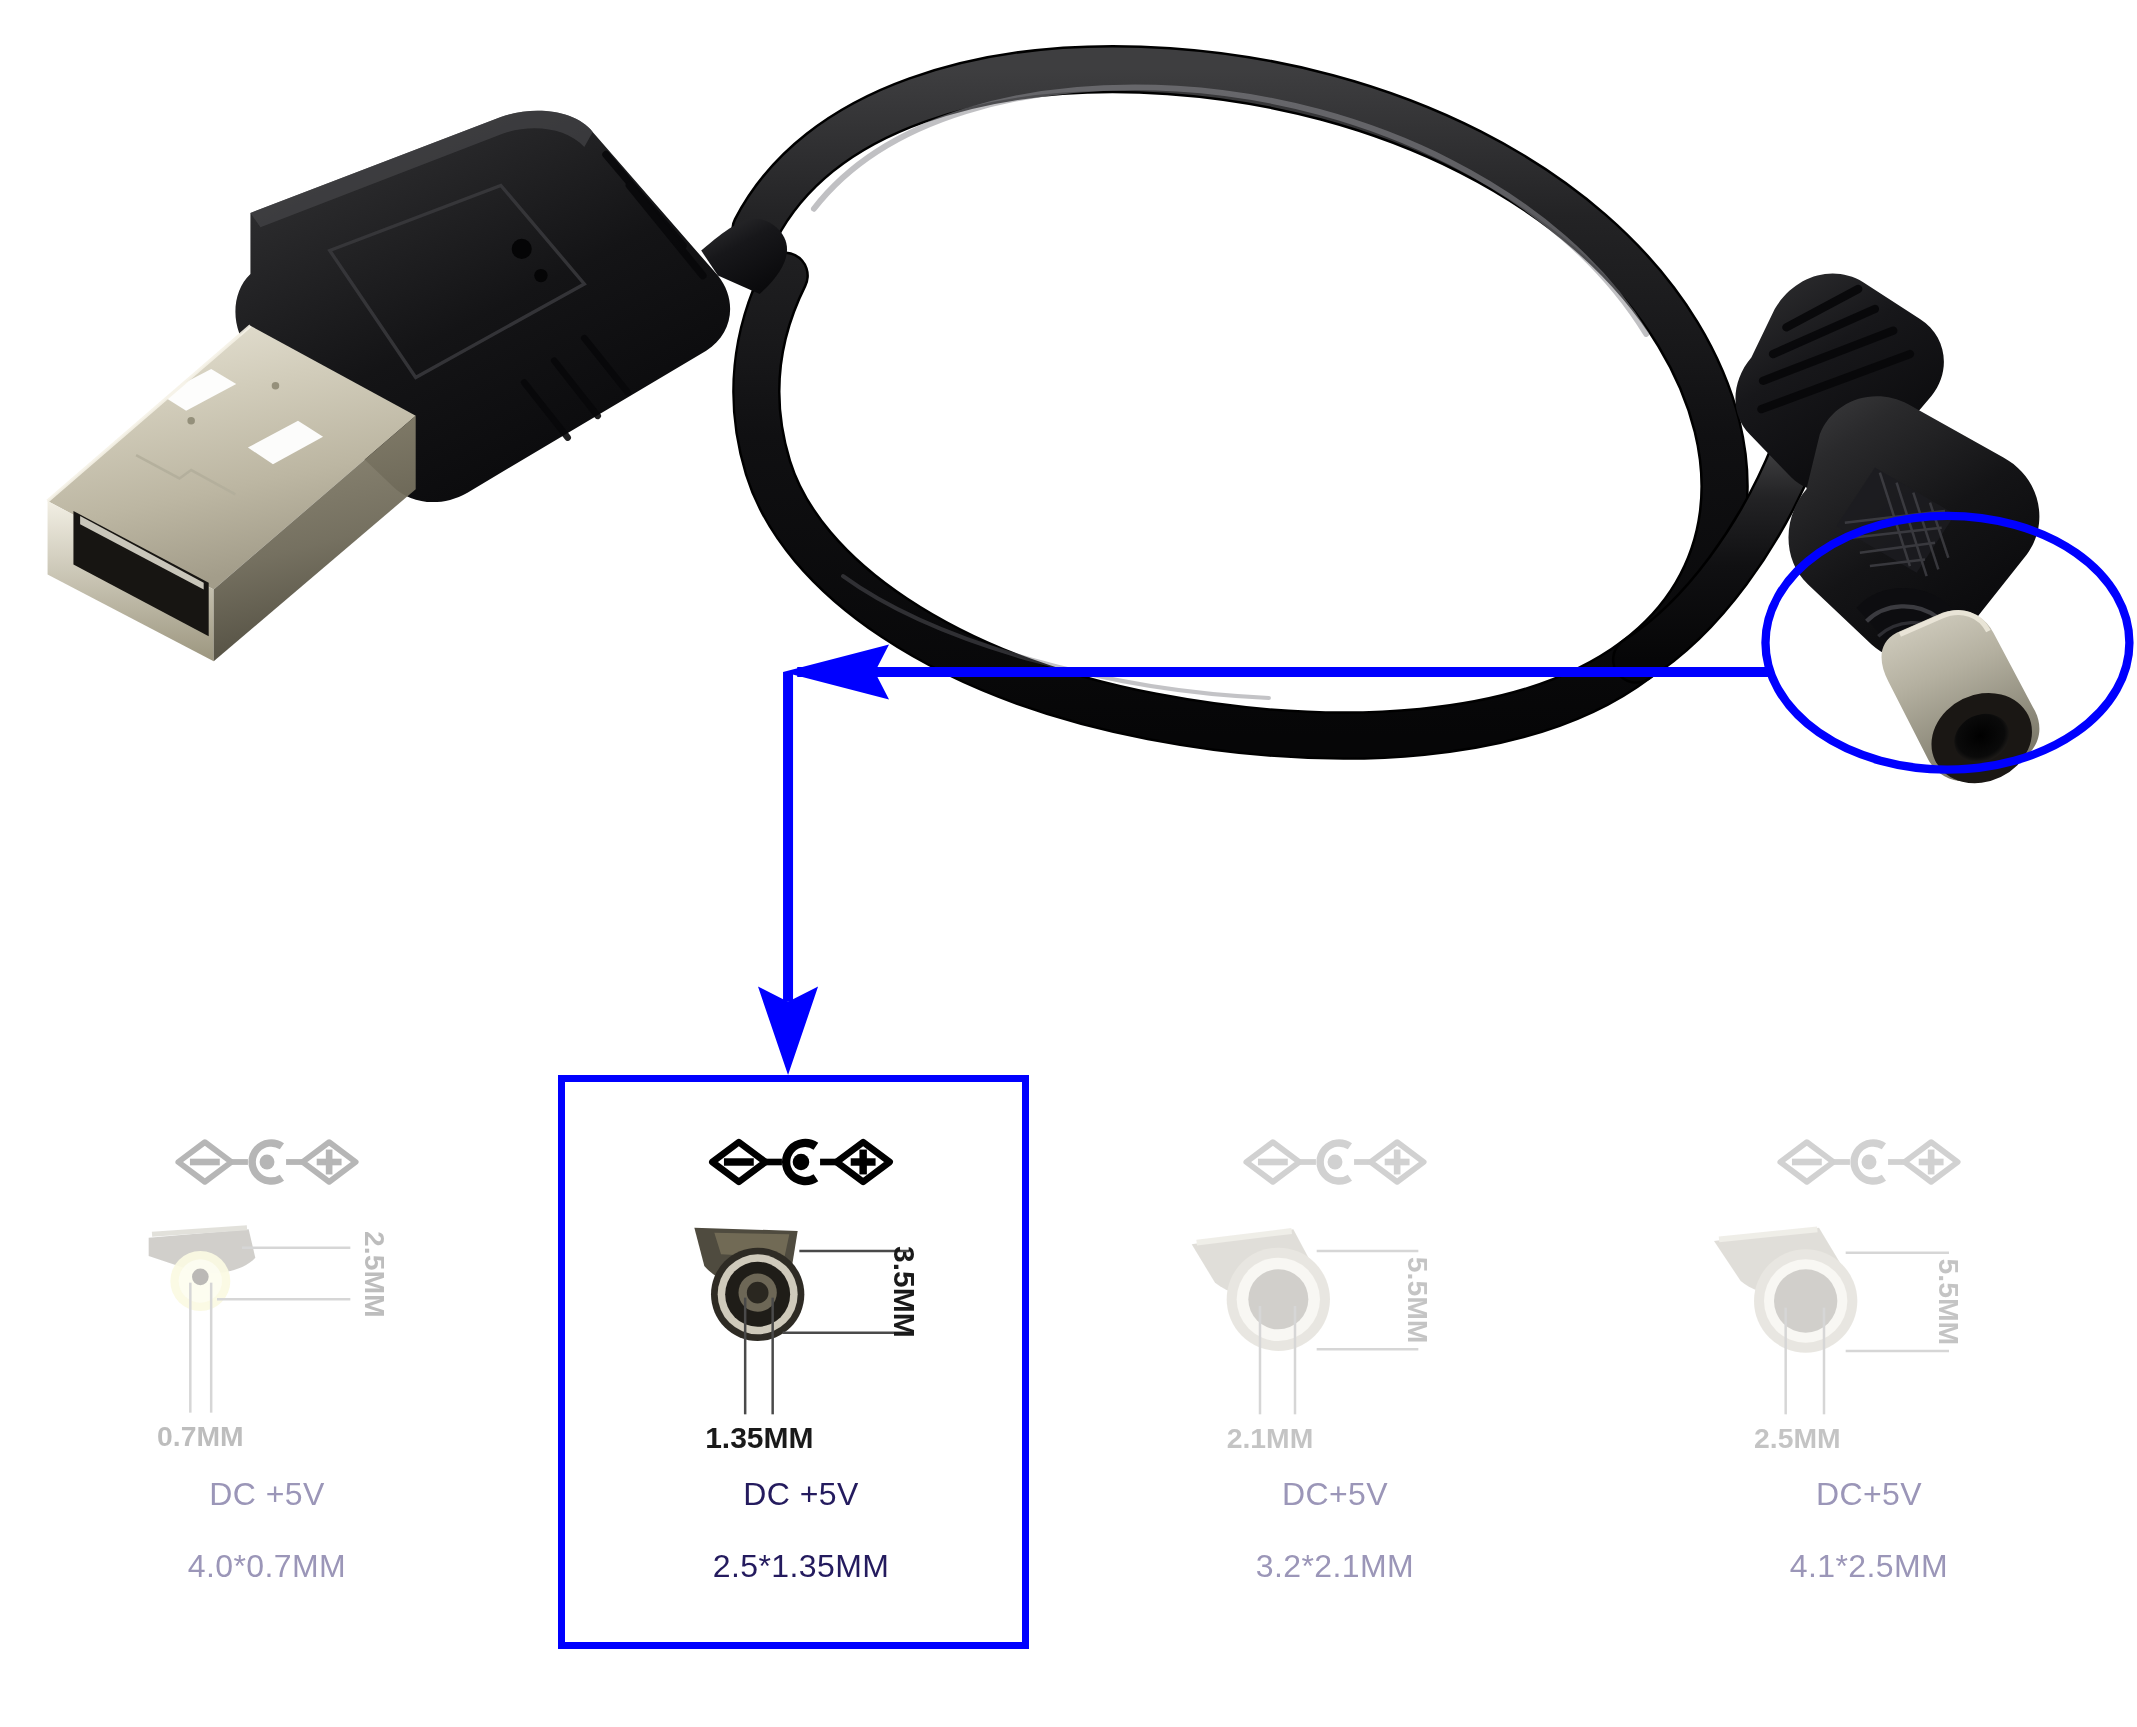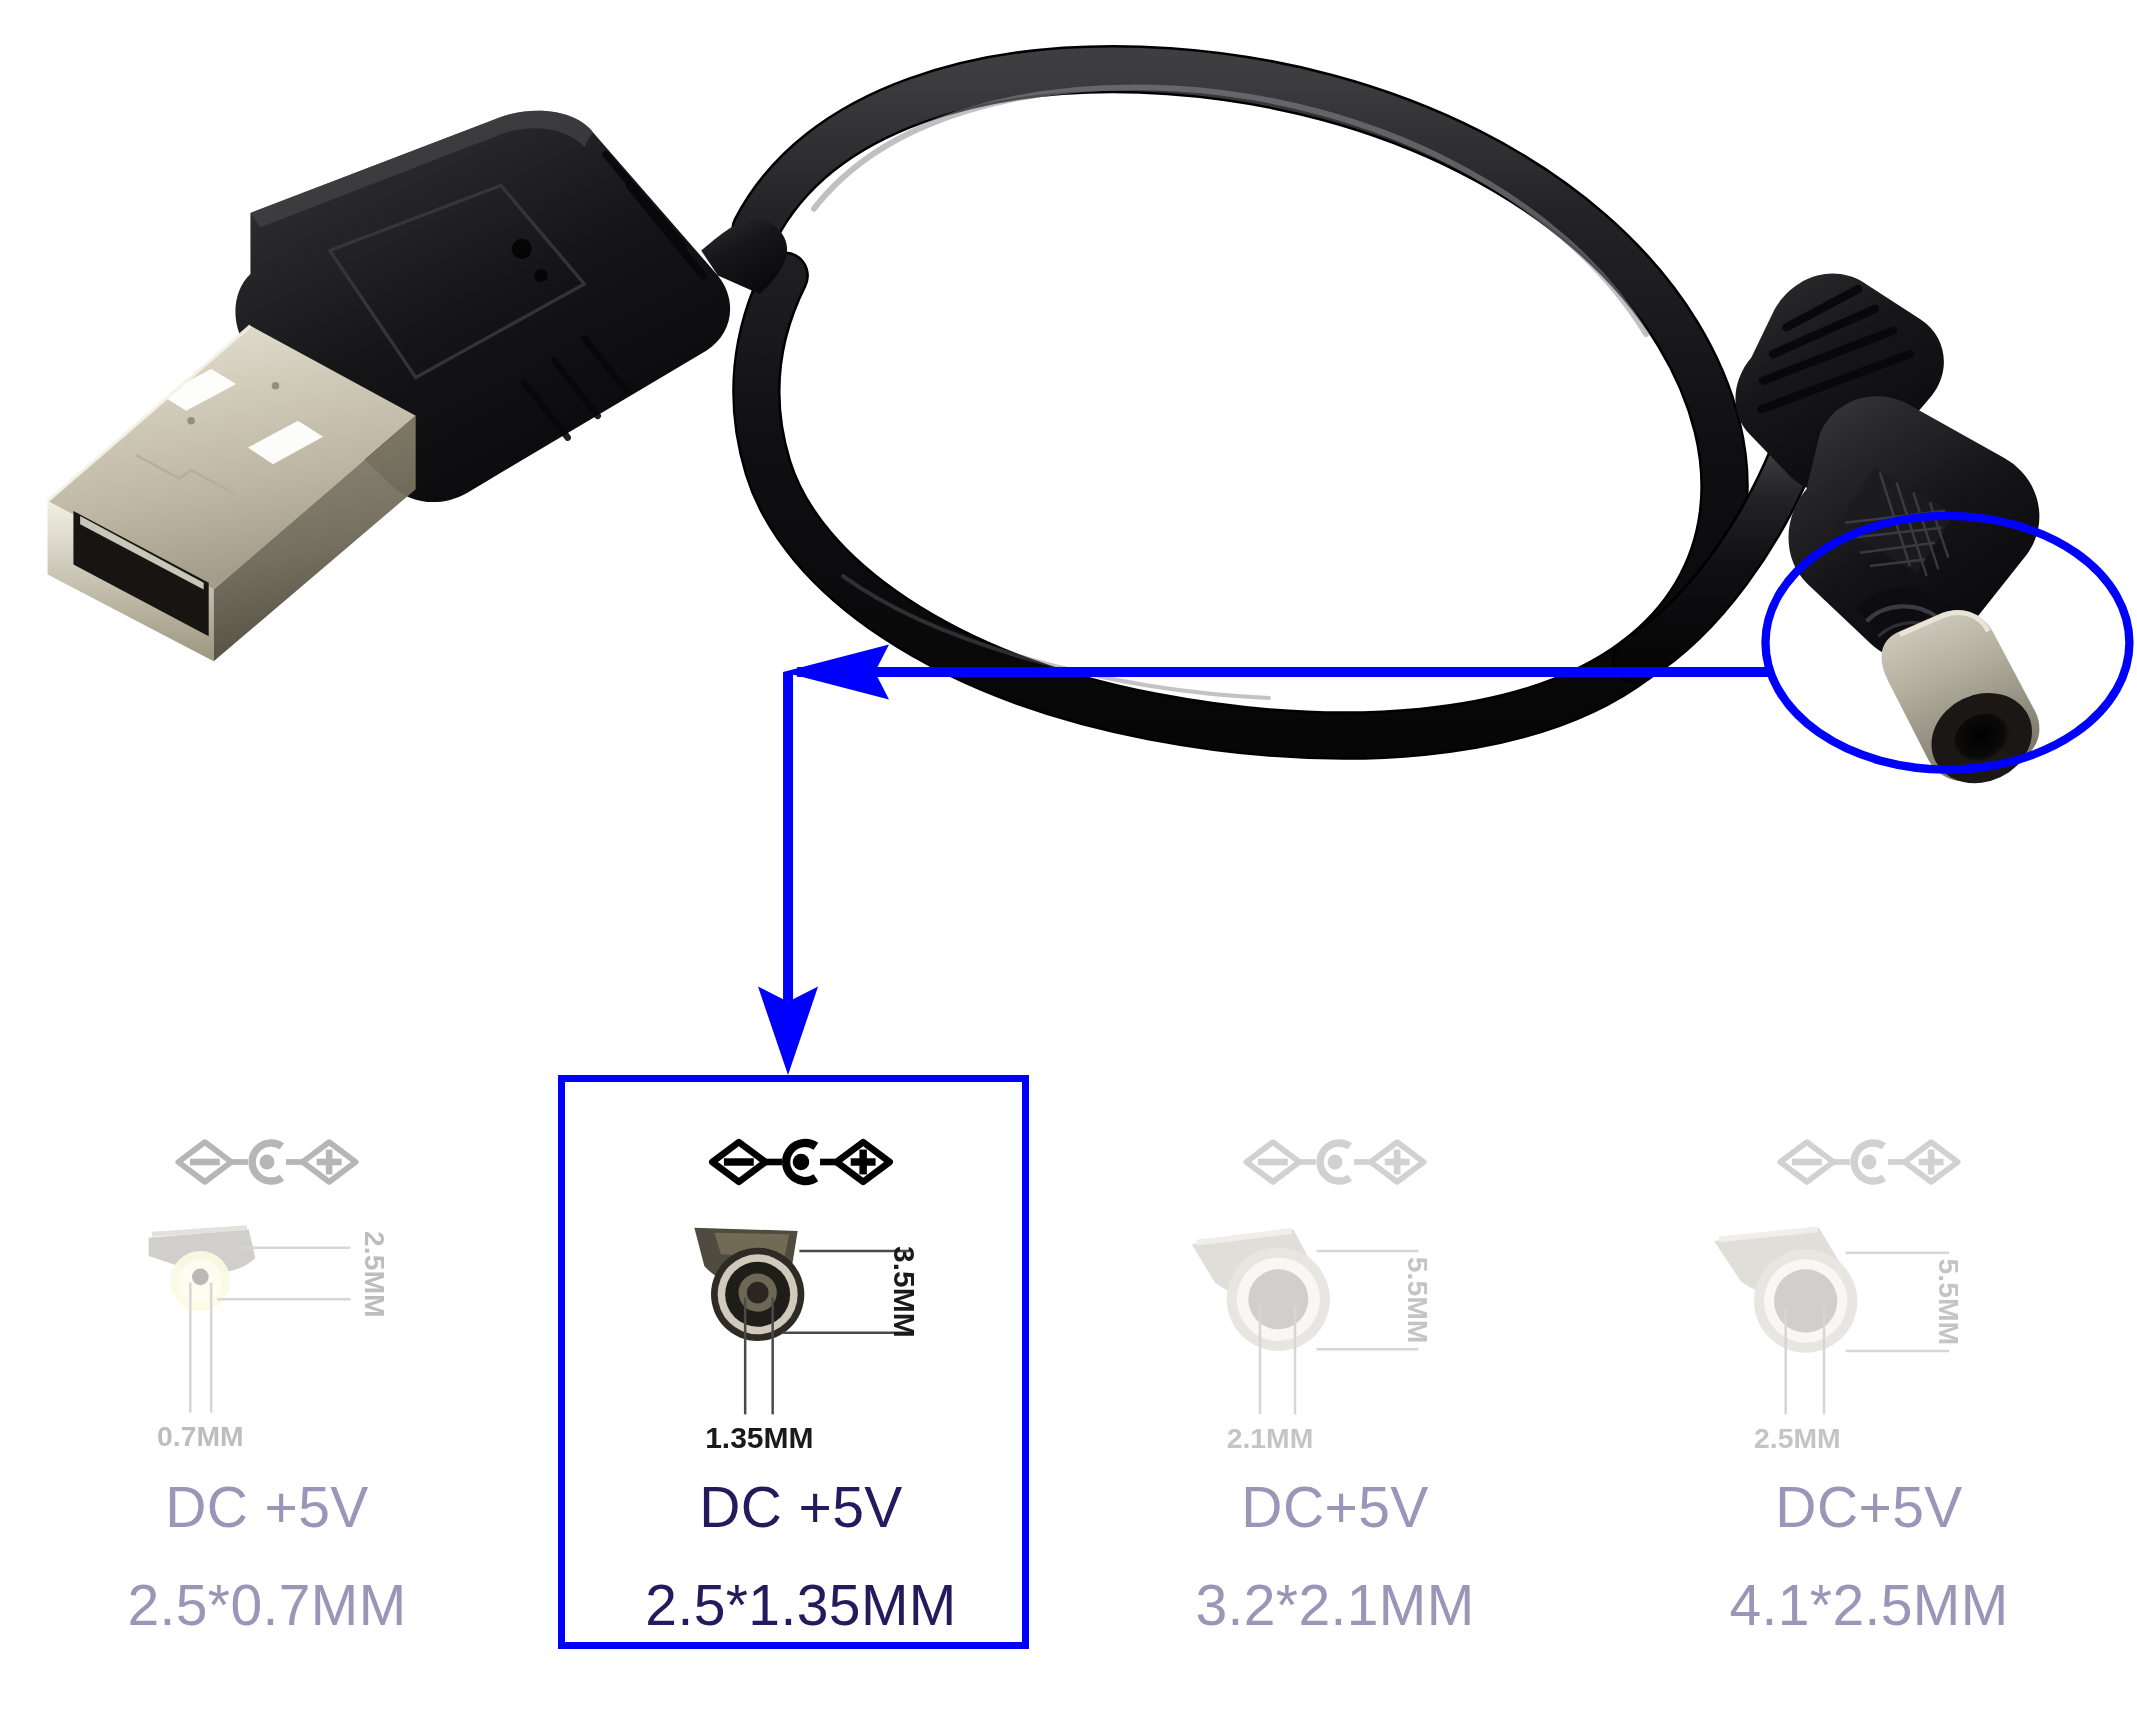--- a/index.html
+++ b/index.html
@@ -79,21 +79,21 @@
   }
 
   
   .polarity { width: 192px; height: 58px; display:block; }
 
   
   .plug-fig { width: 334px; height: 250px; display:block; margin-top: 15px;}
 
   
   .opt-label {
-    font-size: 57px;
+    font-size: 32px;
     letter-spacing: 0.4px;
     line-height: 1.05;
     white-space: nowrap;
   }
   .opt-label.volts { margin-top: 22px; }
   .opt-label.size  { margin-top: 38px; }
 
   .option.selected .opt-label.volts { font-weight: 400; }
 </style>
 </head>
@@ -346,21 +346,21 @@
 
         <path d="M170,50 L300,50" stroke="#9a9a9a" stroke-width="3"></path>
         <path d="M140,112 L300,112" stroke="#9a9a9a" stroke-width="3"></path>
 
         <text x="318" y="82" fill="#5b5b5b" font-size="34" font-family="Liberation Sans, sans-serif" font-weight="bold" text-anchor="middle" transform="rotate(90 318 82)">2.5MM</text>
 
         <text x="120" y="288" fill="#5b5b5b" font-size="34" font-family="Liberation Sans, sans-serif" font-weight="bold" text-anchor="middle">0.7MM</text>
       </svg>
 
       <div class="opt-label volts">DC +5V</div>
-      <div class="opt-label size">2.5*0.7MM</div>
+      <div class="opt-label size">4.0*0.7MM</div>
     </div>
 
     <div class="option selected">
       <svg class="polarity" viewBox="0 0 230 70">
         <g fill="none" stroke="#000000" stroke-width="8" stroke-linejoin="round">
           <path d="M8,35 L40,11 L72,35 L40,59 Z"></path>
           <path d="M22,35 L58,35" stroke-width="9"></path>
           <path d="M72,35 L92,35" stroke-width="8"></path>
           <path d="M138,35 L158,35" stroke-width="8"></path>
           <path d="M158,35 L190,11 L222,35 L190,59 Z"></path>

